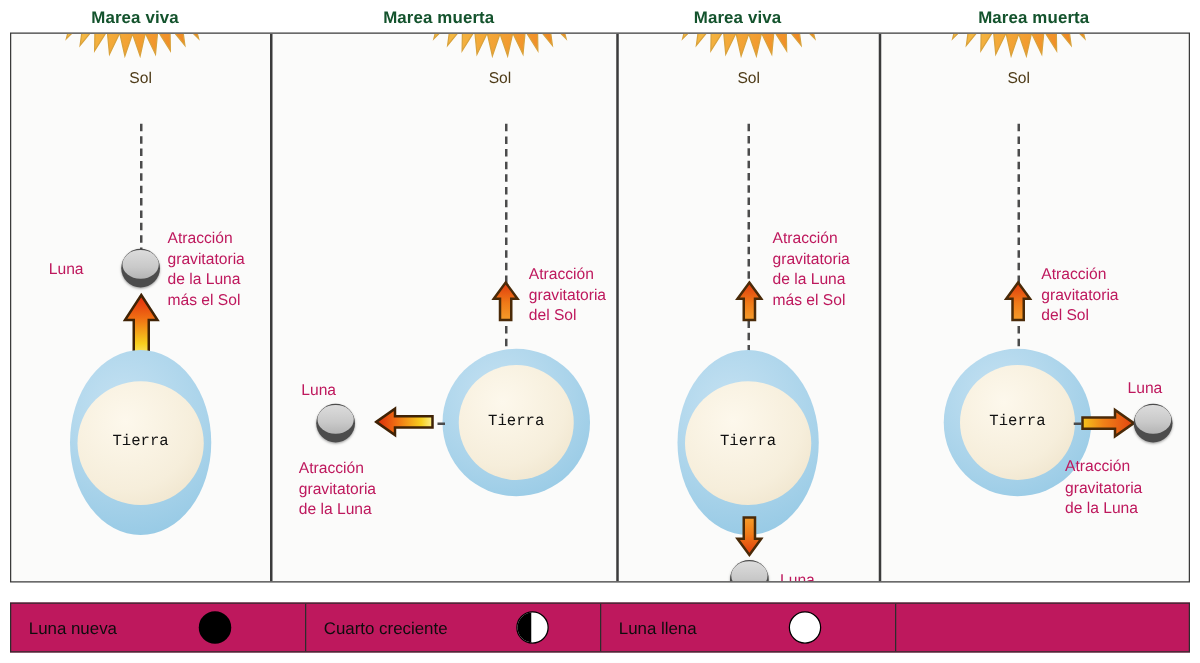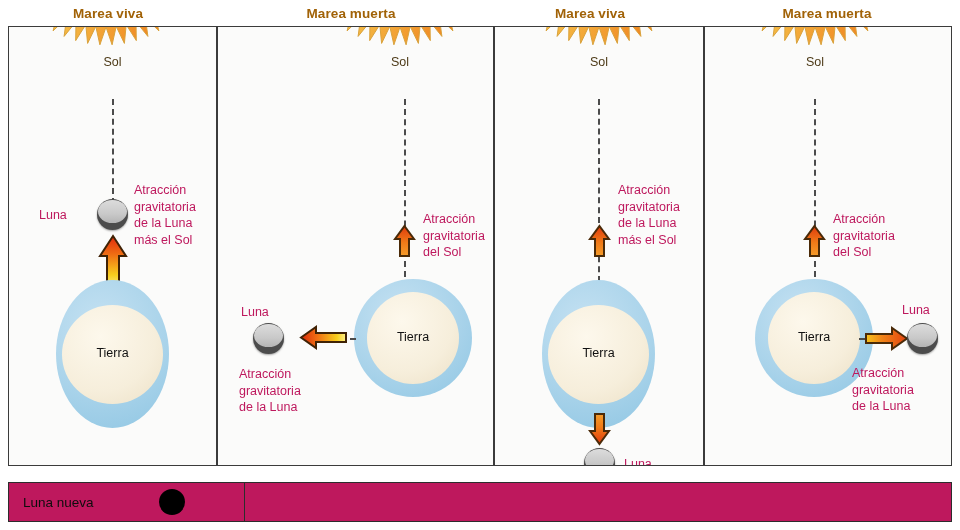--- a/index.html
+++ b/index.html
@@ -30,21 +30,21 @@
     width: 960px;
     height: 26px;
     display: flex;
   }
   .title-cell {
     display: flex;
     align-items: center;
     justify-content: center;
     font-size: 13.5px;
     font-weight: bold;
-    color: #a16207;
+    color: #14532d;
     letter-spacing: 0.1px;
   }
 
   
   .diagram-box {
     position: absolute;
     left: 8px;
     top: 26px;
     width: 944px;
     height: 440px;
@@ -77,20 +77,21 @@
     width: 100%;
     text-align: center;
     font-size: 12.5px;
     color: #4d3a17;
     top: 26px;
   }
 
   
   .earth {
     position: absolute;
+    font-family: Liberation Mono, monospace;
   }
   .earth-ocean {
     position: absolute;
     left: 0; top: 0;
     width: 100%; height: 100%;
     border-radius: 50%;
     background: radial-gradient(circle at 38% 30%, #c4e1f2 0%, #a9d3ea 55%, #8fc6e3 100%);
   }
   .earth-land {
     position: absolute;
@@ -485,18 +486,28 @@
   </div>
 
   <div class="captions">
 
     <div class="caption-cell" style="width:236px">
       <span class="caption-text">Luna nueva</span>
       <span class="phase new" style="left:150px; top:6px;"></span>
       <span class="caption-sep" style="right:0"></span>
     </div>
 
-
+    <div class="caption-cell" style="width:236px">
+      <span class="caption-text">Cuarto creciente</span>
+      <span class="phase first-q" style="left:168px; top:6px;"></span>
+      <span class="caption-sep" style="right:0"></span>
+    </div>
+
+    <div class="caption-cell" style="width:236px">
+      <span class="caption-text">Luna llena</span>
+      <span class="phase full" style="left:150px; top:6px;"></span>
+      <span class="caption-sep" style="right:0"></span>
+    </div>
 
 
   </div>
 
 </div>
 
 </body></html>

